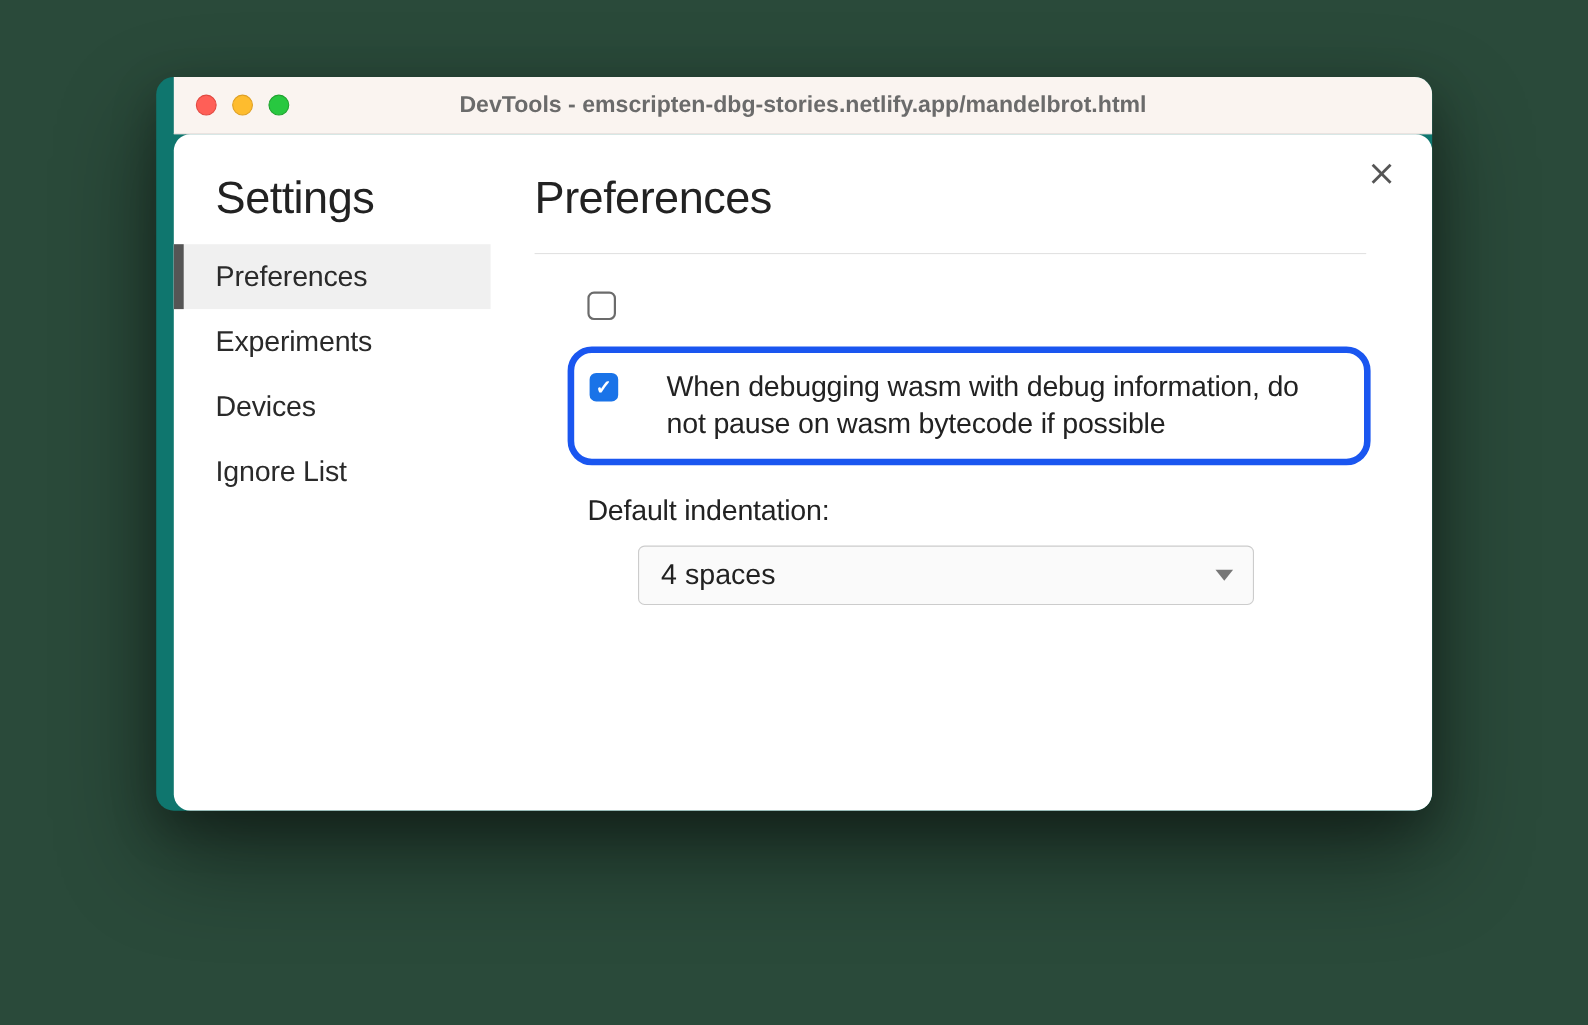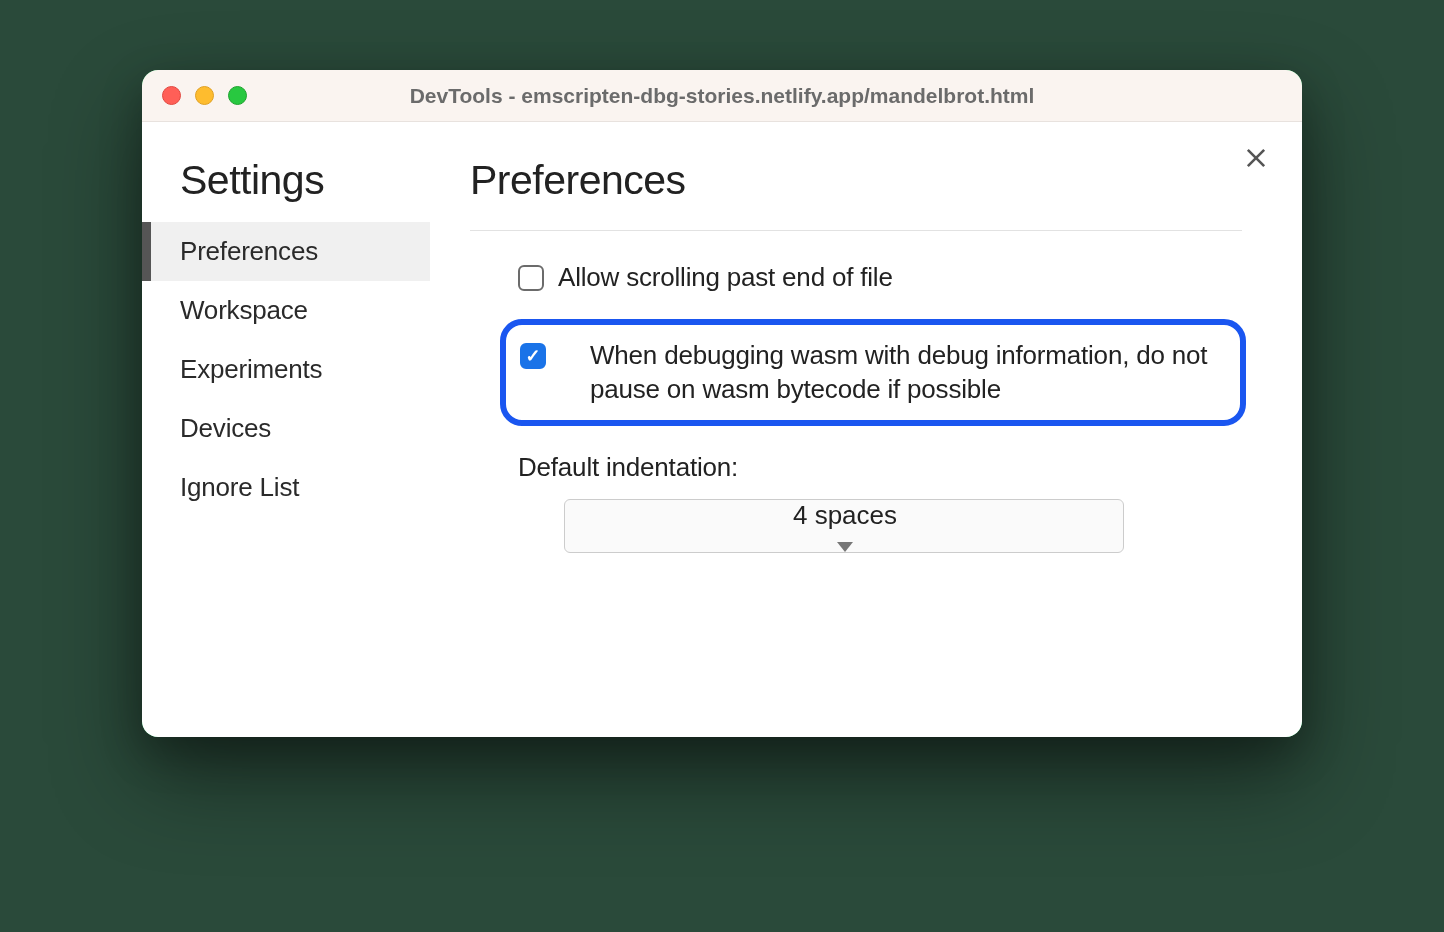--- a/index.html
+++ b/index.html
@@ -7,24 +7,25 @@
       background: #2a4a3a;
       font-family: -apple-system, BlinkMacSystemFont, "Segoe UI", Helvetica, Arial, sans-serif;
       display: flex;
       align-items: flex-start;
       justify-content: center;
       padding: 70px 50px 100px 50px;
       min-height: 932px;
     }
     .window {
       width: 1160px;
-      background: #22c55e;
+      background: #0f766e;
       border-radius: 16px;
       box-shadow: 0 40px 90px rgba(0,0,0,0.45), 0 15px 40px rgba(0,0,0,0.25);
       overflow: hidden;
+      padding-left: 16px;
     }
     .titlebar {
       height: 52px;
       background: #faf4f0;
       border-bottom: 1px solid #e8e2de;
       display: flex;
       align-items: center;
       padding: 0 20px;
       position: relative;
     }
@@ -49,20 +50,21 @@
       pointer-events: none;
       font-size: 21px;
       font-weight: 600;
       color: #6b6b6b;
     }
     .body {
       display: flex;
       background: #fff;
       position: relative;
       min-height: 615px;
+      border-radius: 15px;
     }
     .close-x {
       position: absolute;
       top: 22px;
       right: 30px;
       width: 30px;
       height: 30px;
       cursor: pointer;
       color: #555;
     }
@@ -174,21 +176,20 @@
       background: #fafafa;
       height: 54px;
       display: flex;
       align-items: center;
       justify-content: space-between;
       padding: 0 18px 0 20px;
       font-size: 26px;
       color: #222;
       cursor: pointer;
       max-width: 560px;
-      flex-direction: column;
     }
     .dropdown .arrow {
       width: 0;
       height: 0;
       border-left: 8px solid transparent;
       border-right: 8px solid transparent;
       border-top: 10px solid #777;
     }
   </style>
 </head>
@@ -211,34 +212,32 @@
       <svg viewBox="0 0 24 24" fill="none" stroke="currentColor" stroke-width="2.2">
         <line x1="5" y1="5" x2="19" y2="19"></line>
         <line x1="19" y1="5" x2="5" y2="19"></line>
       </svg>
     </div>
 
     <aside class="sidebar">
       <div class="sidebar-title">Settings</div>
       <ul class="nav-list" id="nav-list">
           <li class="nav-item active">Preferences</li>
-          <li class="nav-item">Workspace</li>
           <li class="nav-item">Experiments</li>
           <li class="nav-item">Devices</li>
           <li class="nav-item">Ignore List</li>
         </ul>
     </aside>
 
     <main class="main">
       <h1 class="main-title">Preferences</h1>
 
       <div class="prefs-col" id="prefs-col">
           <div class="check-row">
             <div class="checkbox"></div>
-            <div class="check-label">Allow scrolling past end of file</div>
           </div>
           <div class="check-row highlighted">
             <div class="checkbox checked"></div>
             <div class="check-label">When debugging wasm with debug information, do not pause on wasm bytecode if possible</div>
           </div>
           <div class="section-label">Default indentation:</div>
           <div class="dropdown">
             <span>4 spaces</span>
             <span class="arrow"></span>
           </div>

